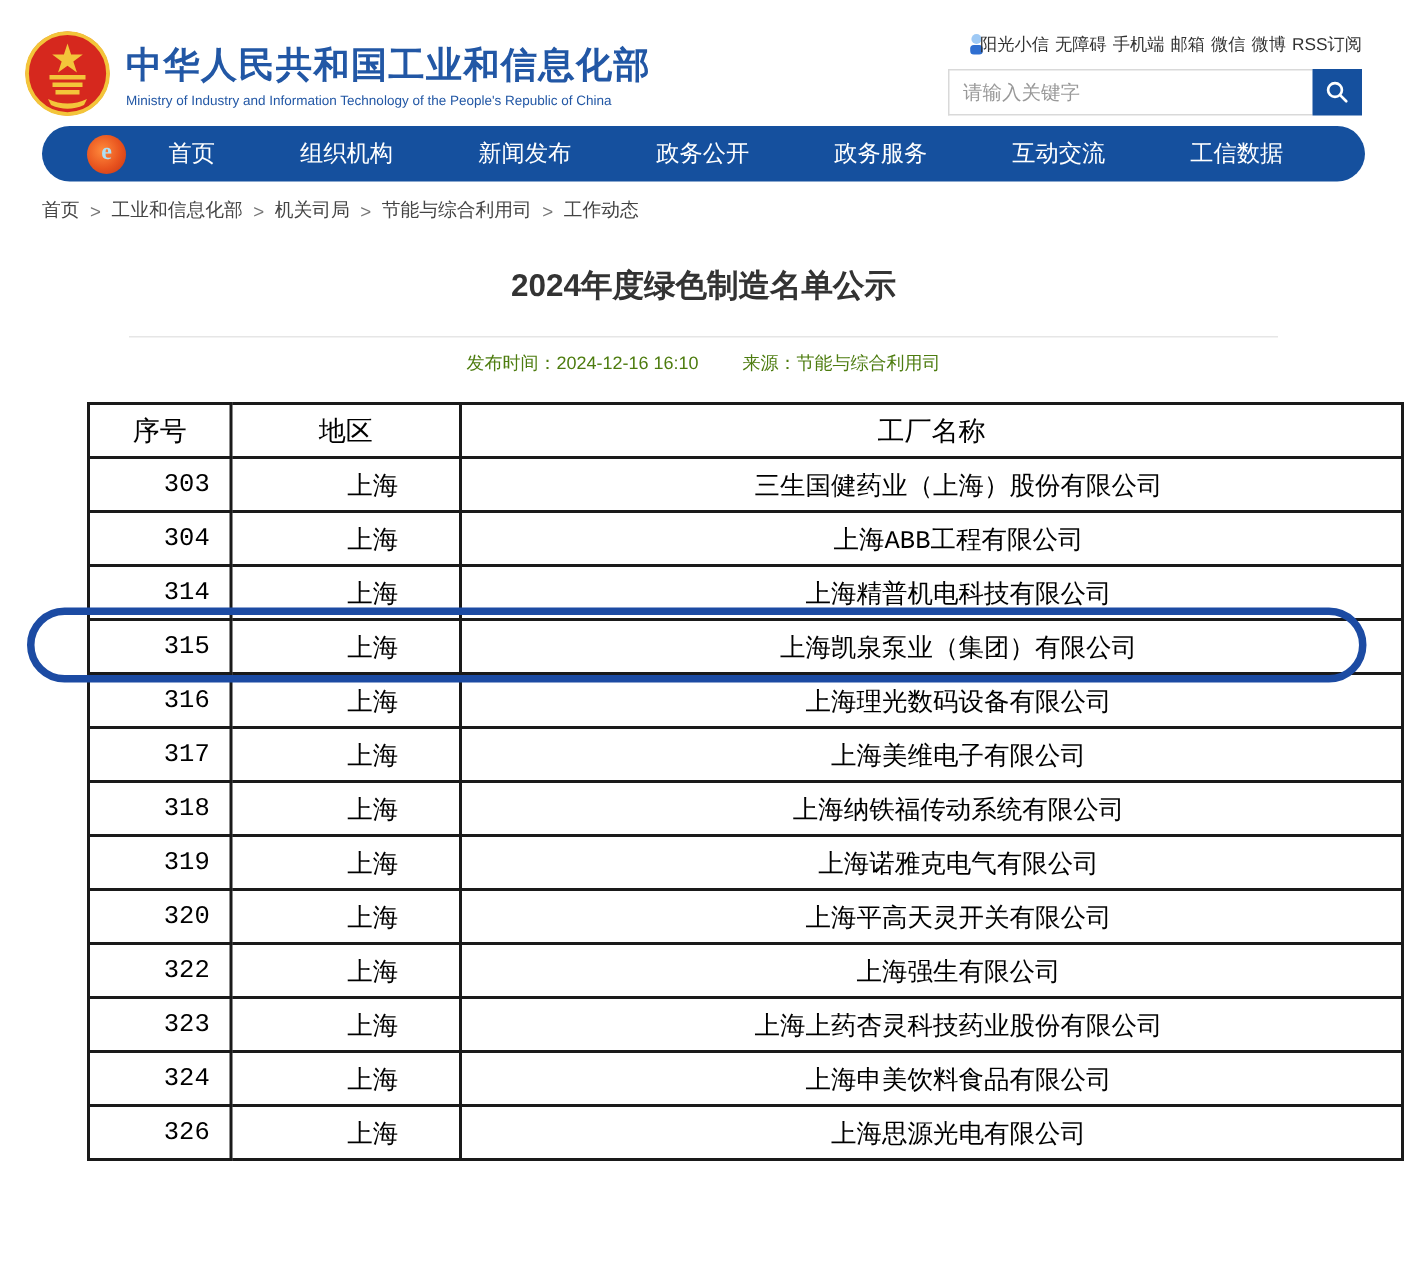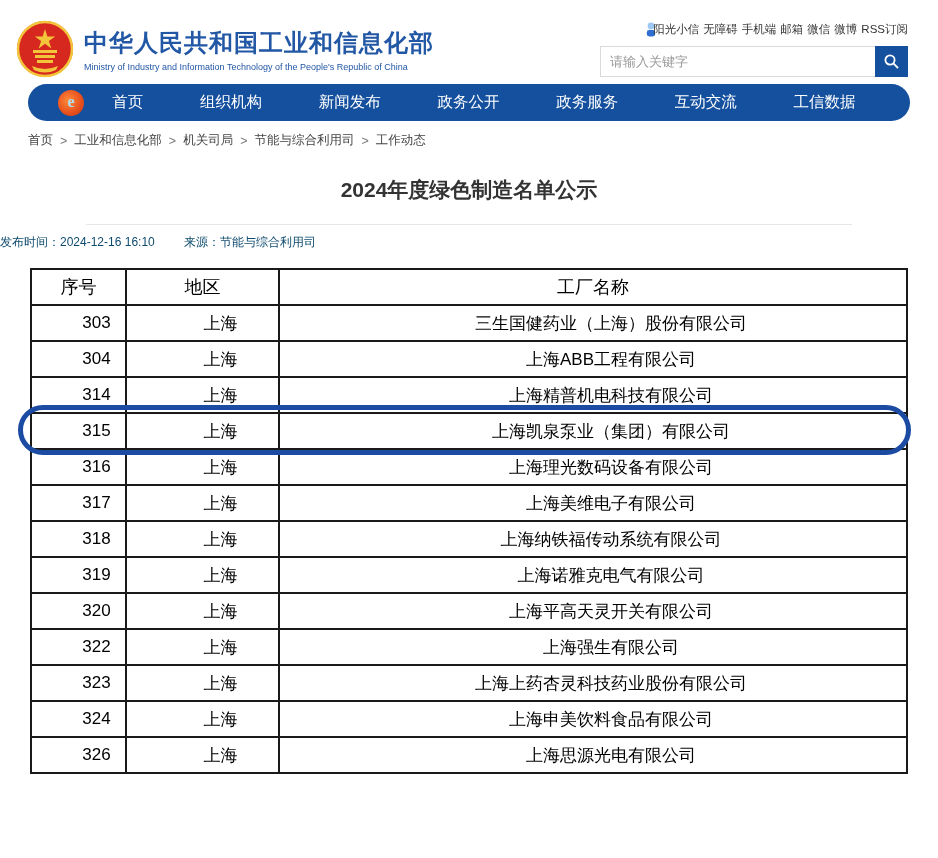--- a/index.html
+++ b/index.html
@@ -12,21 +12,21 @@
   .brand { display: flex; align-items: center; gap: 10px; }
   .emblem { width: 58px; height: 58px; flex: 0 0 auto; }
   .brand-text .cn { font-size: 24px; font-weight: bold; color: var(--brand-blue, #2257A5); letter-spacing: 1px; }
   .brand-text .en { font-size: 9px; color: var(--brand-blue, #2257A5); margin-top: 3px; }
 
   .header-right { display: flex; flex-direction: column; align-items: flex-end; gap: 9px; padding-top: 2px; }
   .top-links { display: flex; align-items: center; gap: 4px; font-size: 11.5px; color: #333; }
   .top-links .assist-icon { width: 12px; height: 15px; display: inline-block; margin-right: -8px; }
   .top-link { color: #333; text-decoration: none; cursor: pointer; }
 
-  .search-bar { display: flex; width: 308px; height: 31px; }
+  .search-bar { display: flex; width: 276px; height: 31px; }
   .search-input { flex: 1; border: 1px solid #d9d9d9; border-right: none; padding: 0 9px;
                   font-size: 13px; color: #333; outline: none; }
   .search-input::placeholder { color: #999; }
   .search-btn { width: 33px; height: 31px; background: var(--nav-blue, #0F4C9C); border: none;
                 display: flex; align-items: center; justify-content: center; cursor: pointer; }
 
   
   .navbar { margin: 0 28px; height: 37px; background: var(--nav-blue, #15509E);
             border-radius: 19px; display: flex; align-items: center; padding: 0 26px 0 30px; }
   .nav-logo { width: 26px; height: 26px; border-radius: 50%;
@@ -38,27 +38,27 @@
   .nav-item { color: #fff; font-size: 15.5px; text-decoration: none; cursor: pointer; }
 
   
   .breadcrumb { margin: 11px 28px 0; font-size: 12.5px; color: #444; display: flex; gap: 7px; align-items: center; }
   .bc-item { color: #444; text-decoration: none; cursor: pointer; }
   .bc-sep { color: #777; }
 
   
   .article-title { margin-top: 27px; text-align: center; font-size: 21px; font-weight: bold; color: #333; }
   .title-divider { margin: 20px auto 0; width: 766px; border-top: 1px solid #e6e6e6; }
-  .article-meta { margin-top: 9px; font-size: 12px; color: #0c4a6e; }
+  .article-meta { margin-top: 9px; text-align: center; font-size: 12px; color: #4d7c0f; }
   .article-meta .src { margin-left: 26px; }
 
   
   .table-wrap { position: relative; margin: 17px 30px 0; }
   table.gm { width: 876px; border-collapse: collapse; table-layout: fixed;
-             font-family: Liberation Sans, sans-serif; }
+             font-family: Liberation Mono, monospace; margin-left: 28px; }
   table.gm th, table.gm td { border: 2px solid #1a1a1a; height: 36px; text-align: center;
                              vertical-align: middle; font-weight: normal; color: #000;
                              overflow: hidden; white-space: nowrap; }
   table.gm th { font-size: 18px; }
   table.gm td { font-size: 17px; padding-left: 36px; }
   col.c-no { width: 95px; } col.c-region { width: 153px; } col.c-name { width: 628px; }
 
   .highlight-box { position: absolute; left: -12px; right: -3px; border: 5px solid var(--highlight-blue, #1C4BA3);
                    border-radius: 26px; pointer-events: none; }
 </style>

